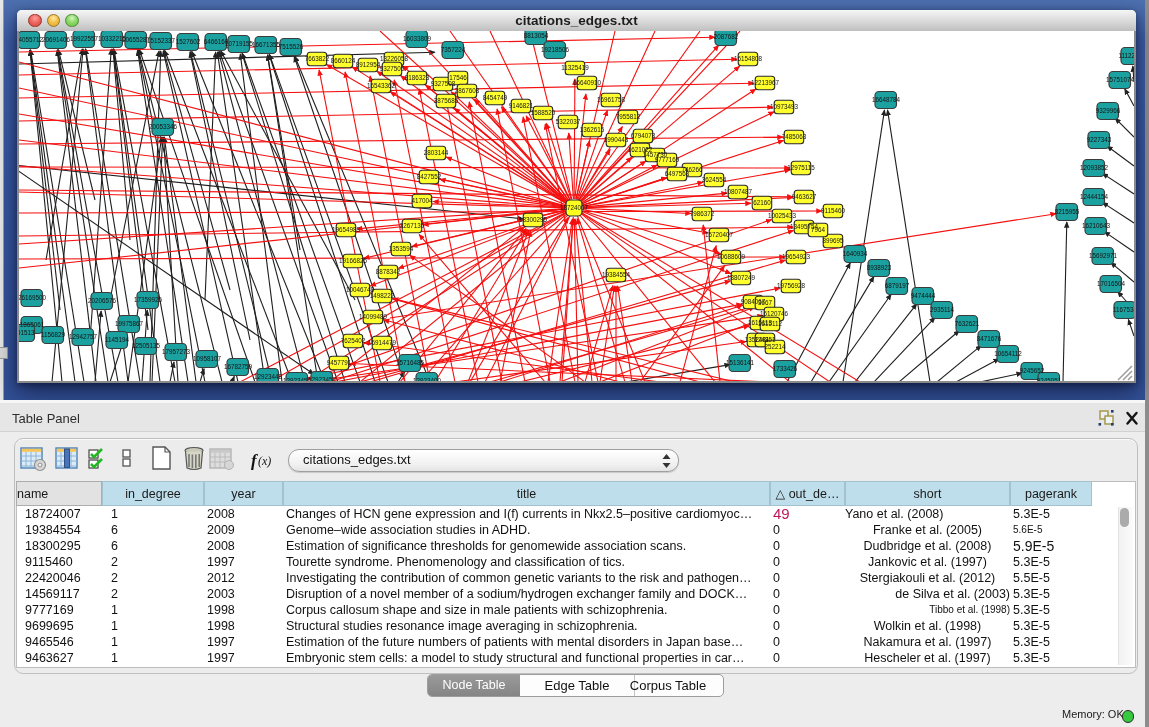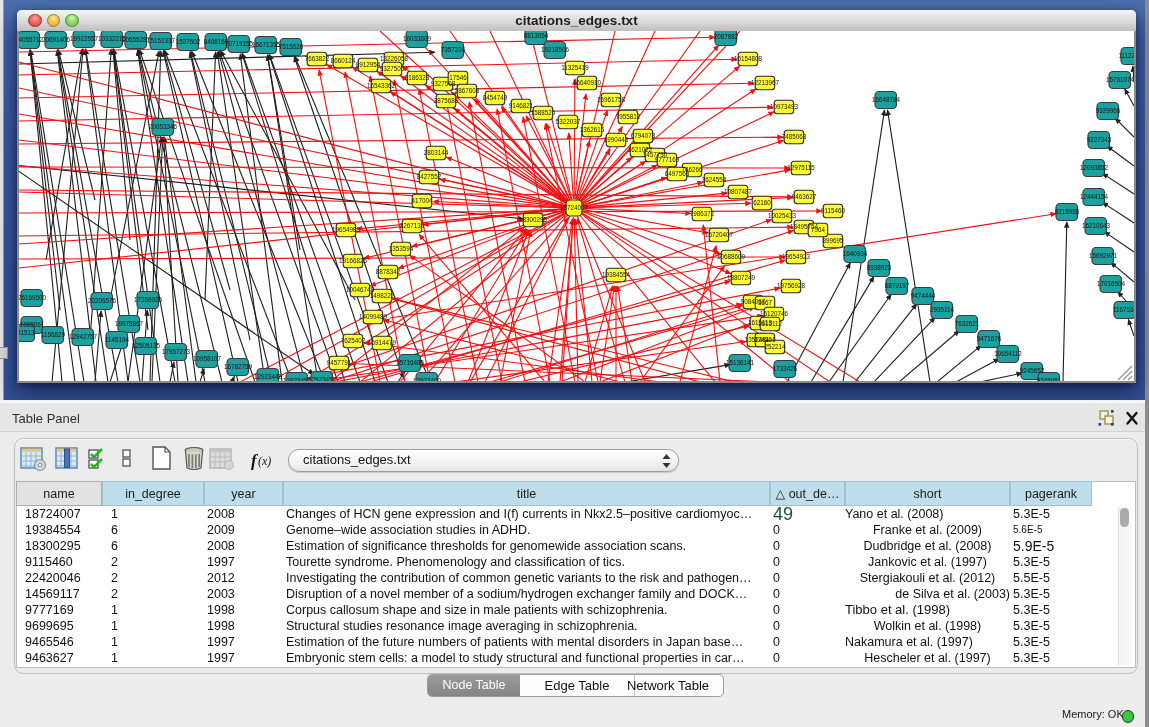--- a/index.html
+++ b/index.html
@@ -586,40 +586,40 @@
 
 <div style="position:absolute;left:288px;top:449px;width:389px;height:21px;background:linear-gradient(#ffffff,#f0f0f0 70%,#e4e4e4);border:1px solid #9f9f9f;border-radius:11px;box-shadow:0 1px 1px rgba(0,0,0,.15)">
  <div style="position:absolute;left:14px;top:2px;font-size:13px;color:#111">citations_edges.txt</div>
  <svg style="position:absolute;right:6px;top:2.5px" width="11" height="16" viewBox="0 0 11 16">
       <path d="M5.5 1 L9.5 6 H1.5 z" fill="#333"></path>
       <path d="M5.5 15 L1.5 10 H9.5 z" fill="#333"></path>
     </svg>
 </div>
 
 <div style="position:absolute;left:16px;top:481px;width:1118px;height:185px;background:#fff;border:1px solid #bdbdbd"></div>
-<div style="position:absolute;left:16px;top:481px;width:86px;height:25px;background:#e2e2e2;border:1px solid #adadad;box-sizing:border-box;text-align:center;line-height:24px;font-size:12.5px;color:#1a1a1a">name</div>
+<div style="position:absolute;left:16px;top:481px;width:86px;height:25px;background:#e2e2e2;border:1px solid #adadad;box-sizing:border-box;text-align:left;line-height:24px;font-size:12.5px;color:#1a1a1a">name</div>
 <div style="position:absolute;left:102px;top:481px;width:102px;height:25px;background:#bfdeeb;border:1px solid #a3c2cf;box-sizing:border-box;text-align:center;line-height:24px;font-size:12.5px;color:#1a1a1a">in_degree</div>
 <div style="position:absolute;left:204px;top:481px;width:79px;height:25px;background:#bfdeeb;border:1px solid #a3c2cf;box-sizing:border-box;text-align:center;line-height:24px;font-size:12.5px;color:#1a1a1a">year</div>
 <div style="position:absolute;left:283px;top:481px;width:487px;height:25px;background:#bfdeeb;border:1px solid #a3c2cf;box-sizing:border-box;text-align:center;line-height:24px;font-size:12.5px;color:#1a1a1a">title</div>
 <div style="position:absolute;left:770px;top:481px;width:75px;height:25px;background:#bfdeeb;border:1px solid #a3c2cf;box-sizing:border-box;text-align:center;line-height:24px;font-size:12.5px;color:#1a1a1a">△ out_de…</div>
 <div style="position:absolute;left:845px;top:481px;width:165px;height:25px;background:#bfdeeb;border:1px solid #a3c2cf;box-sizing:border-box;text-align:center;line-height:24px;font-size:12.5px;color:#1a1a1a">short</div>
 <div style="position:absolute;left:1010px;top:481px;width:82px;height:25px;background:#bfdeeb;border:1px solid #a3c2cf;box-sizing:border-box;text-align:center;line-height:24px;font-size:12.5px;color:#1a1a1a">pagerank</div>
 <div style="position:absolute;left:25px;top:506px;width:77px;height:16px;font-size:12.5px;line-height:16px;color:#111;white-space:nowrap;overflow:hidden">18724007</div>
 <div style="position:absolute;left:111px;top:506px;width:93px;height:16px;font-size:12.5px;line-height:16px;color:#111;white-space:nowrap;overflow:hidden">1</div>
 <div style="position:absolute;left:207px;top:506px;width:76px;height:16px;font-size:12.5px;line-height:16px;color:#111;white-space:nowrap;overflow:hidden">2008</div>
 <div style="position:absolute;left:286px;top:506px;width:484px;height:16px;font-size:12.5px;line-height:16px;color:#111;white-space:nowrap;overflow:hidden">Changes of HCN gene expression and I(f) currents in Nkx2.5–positive cardiomyoc…</div>
-<div style="position:absolute;left:773px;top:506px;width:72px;height:16px;font-size:18px;line-height:16px;color:#14532d;white-space:nowrap;overflow:hidden">49</div>
+<div style="position:absolute;left:773px;top:506px;width:72px;height:16px;font-size:15px;line-height:16px;color:#be185d;white-space:nowrap;overflow:hidden">49</div>
 <div style="position:absolute;left:845px;top:506px;width:165px;height:16px;text-align:left;font-size:12.5px;line-height:16px;color:#111;white-space:nowrap;overflow:hidden">Yano et al. (2008)</div>
 <div style="position:absolute;left:1013px;top:506px;width:79px;height:16px;font-size:12.5px;line-height:16px;color:#111;white-space:nowrap;overflow:hidden">5.3E-5</div>
 <div style="position:absolute;left:25px;top:522px;width:77px;height:16px;font-size:12.5px;line-height:16px;color:#111;white-space:nowrap;overflow:hidden">19384554</div>
 <div style="position:absolute;left:111px;top:522px;width:93px;height:16px;font-size:12.5px;line-height:16px;color:#111;white-space:nowrap;overflow:hidden">6</div>
 <div style="position:absolute;left:207px;top:522px;width:76px;height:16px;font-size:12.5px;line-height:16px;color:#111;white-space:nowrap;overflow:hidden">2009</div>
 <div style="position:absolute;left:286px;top:522px;width:484px;height:16px;font-size:12.5px;line-height:16px;color:#111;white-space:nowrap;overflow:hidden">Genome–wide association studies in ADHD.</div>
 <div style="position:absolute;left:773px;top:522px;width:72px;height:16px;font-size:12.5px;line-height:16px;color:#111;white-space:nowrap;overflow:hidden">0</div>
-<div style="position:absolute;left:845px;top:522px;width:165px;height:16px;text-align:center;font-size:12.5px;line-height:16px;color:#111;white-space:nowrap;overflow:hidden">Franke et al. (2009)</div>
+<div style="position:absolute;left:845px;top:522px;width:165px;height:16px;text-align:center;font-size:12.5px;line-height:16px;color:#111;white-space:nowrap;overflow:hidden">Franke et al. (2005)</div>
 <div style="position:absolute;left:1013px;top:522px;width:79px;height:16px;font-size:10px;line-height:16px;color:#111;white-space:nowrap;overflow:hidden">5.6E-5</div>
 <div style="position:absolute;left:25px;top:538px;width:77px;height:16px;font-size:12.5px;line-height:16px;color:#111;white-space:nowrap;overflow:hidden">18300295</div>
 <div style="position:absolute;left:111px;top:538px;width:93px;height:16px;font-size:12.5px;line-height:16px;color:#111;white-space:nowrap;overflow:hidden">6</div>
 <div style="position:absolute;left:207px;top:538px;width:76px;height:16px;font-size:12.5px;line-height:16px;color:#111;white-space:nowrap;overflow:hidden">2008</div>
 <div style="position:absolute;left:286px;top:538px;width:484px;height:16px;font-size:12.5px;line-height:16px;color:#111;white-space:nowrap;overflow:hidden">Estimation of significance thresholds for genomewide association scans.</div>
 <div style="position:absolute;left:773px;top:538px;width:72px;height:16px;font-size:12.5px;line-height:16px;color:#111;white-space:nowrap;overflow:hidden">0</div>
 <div style="position:absolute;left:845px;top:538px;width:165px;height:16px;text-align:center;font-size:12.5px;line-height:16px;color:#111;white-space:nowrap;overflow:hidden">Dudbridge et al. (2008)</div>
 <div style="position:absolute;left:1013px;top:538px;width:79px;height:16px;font-size:14px;line-height:16px;color:#111;white-space:nowrap;overflow:hidden">5.9E-5</div>
 <div style="position:absolute;left:25px;top:554px;width:77px;height:16px;font-size:12.5px;line-height:16px;color:#111;white-space:nowrap;overflow:hidden">9115460</div>
 <div style="position:absolute;left:111px;top:554px;width:93px;height:16px;font-size:12.5px;line-height:16px;color:#111;white-space:nowrap;overflow:hidden">2</div>
@@ -640,46 +640,46 @@
 <div style="position:absolute;left:207px;top:586px;width:76px;height:16px;font-size:12.5px;line-height:16px;color:#111;white-space:nowrap;overflow:hidden">2003</div>
 <div style="position:absolute;left:286px;top:586px;width:484px;height:16px;font-size:12.5px;line-height:16px;color:#111;white-space:nowrap;overflow:hidden">Disruption of a novel member of a sodium/hydrogen exchanger family and DOCK…</div>
 <div style="position:absolute;left:773px;top:586px;width:72px;height:16px;font-size:12.5px;line-height:16px;color:#111;white-space:nowrap;overflow:hidden">0</div>
 <div style="position:absolute;left:845px;top:586px;width:165px;height:16px;text-align:right;font-size:12.5px;line-height:16px;color:#111;white-space:nowrap;overflow:hidden">de Silva et al. (2003)</div>
 <div style="position:absolute;left:1013px;top:586px;width:79px;height:16px;font-size:12.5px;line-height:16px;color:#111;white-space:nowrap;overflow:hidden">5.3E-5</div>
 <div style="position:absolute;left:25px;top:602px;width:77px;height:16px;font-size:12.5px;line-height:16px;color:#111;white-space:nowrap;overflow:hidden">9777169</div>
 <div style="position:absolute;left:111px;top:602px;width:93px;height:16px;font-size:12.5px;line-height:16px;color:#111;white-space:nowrap;overflow:hidden">1</div>
 <div style="position:absolute;left:207px;top:602px;width:76px;height:16px;font-size:12.5px;line-height:16px;color:#111;white-space:nowrap;overflow:hidden">1998</div>
 <div style="position:absolute;left:286px;top:602px;width:484px;height:16px;font-size:12.5px;line-height:16px;color:#111;white-space:nowrap;overflow:hidden">Corpus callosum shape and size in male patients with schizophrenia.</div>
 <div style="position:absolute;left:773px;top:602px;width:72px;height:16px;font-size:12.5px;line-height:16px;color:#111;white-space:nowrap;overflow:hidden">0</div>
-<div style="position:absolute;left:845px;top:602px;width:165px;height:16px;text-align:left;font-size:13px;line-height:16px;color:#111;white-space:nowrap;overflow:hidden">Tibbo et al. (1998)</div>
+<div style="position:absolute;left:845px;top:602px;width:165px;height:16px;text-align:right;font-size:10px;line-height:16px;color:#111;white-space:nowrap;overflow:hidden">Tibbo et al. (1998)</div>
 <div style="position:absolute;left:1013px;top:602px;width:79px;height:16px;font-size:12.5px;line-height:16px;color:#111;white-space:nowrap;overflow:hidden">5.3E-5</div>
 <div style="position:absolute;left:25px;top:618px;width:77px;height:16px;font-size:12.5px;line-height:16px;color:#111;white-space:nowrap;overflow:hidden">9699695</div>
 <div style="position:absolute;left:111px;top:618px;width:93px;height:16px;font-size:12.5px;line-height:16px;color:#111;white-space:nowrap;overflow:hidden">1</div>
 <div style="position:absolute;left:207px;top:618px;width:76px;height:16px;font-size:12.5px;line-height:16px;color:#111;white-space:nowrap;overflow:hidden">1998</div>
 <div style="position:absolute;left:286px;top:618px;width:484px;height:16px;font-size:12.5px;line-height:16px;color:#111;white-space:nowrap;overflow:hidden">Structural studies resonance image averaging in schizophrenia.</div>
 <div style="position:absolute;left:773px;top:618px;width:72px;height:16px;font-size:12.5px;line-height:16px;color:#111;white-space:nowrap;overflow:hidden">0</div>
 <div style="position:absolute;left:845px;top:618px;width:165px;height:16px;text-align:center;font-size:12.5px;line-height:16px;color:#111;white-space:nowrap;overflow:hidden">Wolkin et al. (1998)</div>
 <div style="position:absolute;left:1013px;top:618px;width:79px;height:16px;font-size:12.5px;line-height:16px;color:#111;white-space:nowrap;overflow:hidden">5.3E-5</div>
 <div style="position:absolute;left:25px;top:634px;width:77px;height:16px;font-size:12.5px;line-height:16px;color:#111;white-space:nowrap;overflow:hidden">9465546</div>
 <div style="position:absolute;left:111px;top:634px;width:93px;height:16px;font-size:12.5px;line-height:16px;color:#111;white-space:nowrap;overflow:hidden">1</div>
 <div style="position:absolute;left:207px;top:634px;width:76px;height:16px;font-size:12.5px;line-height:16px;color:#111;white-space:nowrap;overflow:hidden">1997</div>
 <div style="position:absolute;left:286px;top:634px;width:484px;height:16px;font-size:12.5px;line-height:16px;color:#111;white-space:nowrap;overflow:hidden">Estimation of the future numbers of patients with mental disorders in Japan base…</div>
 <div style="position:absolute;left:773px;top:634px;width:72px;height:16px;font-size:12.5px;line-height:16px;color:#111;white-space:nowrap;overflow:hidden">0</div>
-<div style="position:absolute;left:845px;top:634px;width:165px;height:16px;text-align:left;font-size:12.5px;line-height:16px;color:#111;white-space:nowrap;overflow:hidden">Nakamura et al. (1997)</div>
+<div style="position:absolute;left:845px;top:634px;width:165px;height:16px;text-align:center;font-size:12.5px;line-height:16px;color:#111;white-space:nowrap;overflow:hidden">Nakamura et al. (1997)</div>
 <div style="position:absolute;left:1013px;top:634px;width:79px;height:16px;font-size:12.5px;line-height:16px;color:#111;white-space:nowrap;overflow:hidden">5.3E-5</div>
 <div style="position:absolute;left:25px;top:650px;width:77px;height:16px;font-size:12.5px;line-height:16px;color:#111;white-space:nowrap;overflow:hidden">9463627</div>
 <div style="position:absolute;left:111px;top:650px;width:93px;height:16px;font-size:12.5px;line-height:16px;color:#111;white-space:nowrap;overflow:hidden">1</div>
 <div style="position:absolute;left:207px;top:650px;width:76px;height:16px;font-size:12.5px;line-height:16px;color:#111;white-space:nowrap;overflow:hidden">1997</div>
 <div style="position:absolute;left:286px;top:650px;width:484px;height:16px;font-size:12.5px;line-height:16px;color:#111;white-space:nowrap;overflow:hidden">Embryonic stem cells: a model to study structural and functional properties in car…</div>
 <div style="position:absolute;left:773px;top:650px;width:72px;height:16px;font-size:12.5px;line-height:16px;color:#111;white-space:nowrap;overflow:hidden">0</div>
 <div style="position:absolute;left:845px;top:650px;width:165px;height:16px;text-align:center;font-size:12.5px;line-height:16px;color:#111;white-space:nowrap;overflow:hidden">Hescheler et al. (1997)</div>
 <div style="position:absolute;left:1013px;top:650px;width:79px;height:16px;font-size:12.5px;line-height:16px;color:#111;white-space:nowrap;overflow:hidden">5.3E-5</div>
 
 <div style="position:absolute;left:1118px;top:507px;width:14px;height:158px;background:linear-gradient(90deg,#f2f2f2,#fbfbfb);border-left:1px solid #e2e2e2"></div>
 <div style="position:absolute;left:1120px;top:508px;width:9px;height:19px;background:#ababab;border-radius:5px"></div>
 
 <div style="position:absolute;left:427px;top:674px;width:295px;height:21px;background:#fdfdfd;border:1px solid #9d9d9d;border-radius:5px;overflow:hidden">
  <div style="position:absolute;left:0;top:0;width:92px;height:21px;background:linear-gradient(#9a9a9a,#858585);color:#fff;text-align:center;line-height:21px;font-size:12.5px">Node Table</div>
  <div style="position:absolute;left:92px;top:0;width:115px;height:21px;border-right:1px solid #c4c4c4;text-align:center;line-height:21px;font-size:13px;color:#111;box-sizing:border-box">Edge Table</div>
- <div style="position:absolute;left:185px;top:0;width:110px;height:21px;text-align:center;line-height:21px;font-size:13px;color:#111">Network Table</div>
+ <div style="position:absolute;left:185px;top:0;width:110px;height:21px;text-align:center;line-height:21px;font-size:13px;color:#111">Corpus Table</div>
 </div>
 
 <div style="position:absolute;left:1062px;top:708px;font-size:11px;color:#1a1a1a">Memory: OK</div>
 <div style="position:absolute;left:1121.5px;top:710px;width:10.5px;height:10.5px;border-radius:50%;background:#35c940;border:1.5px solid #2a2f2a"></div>
 </body></html>

